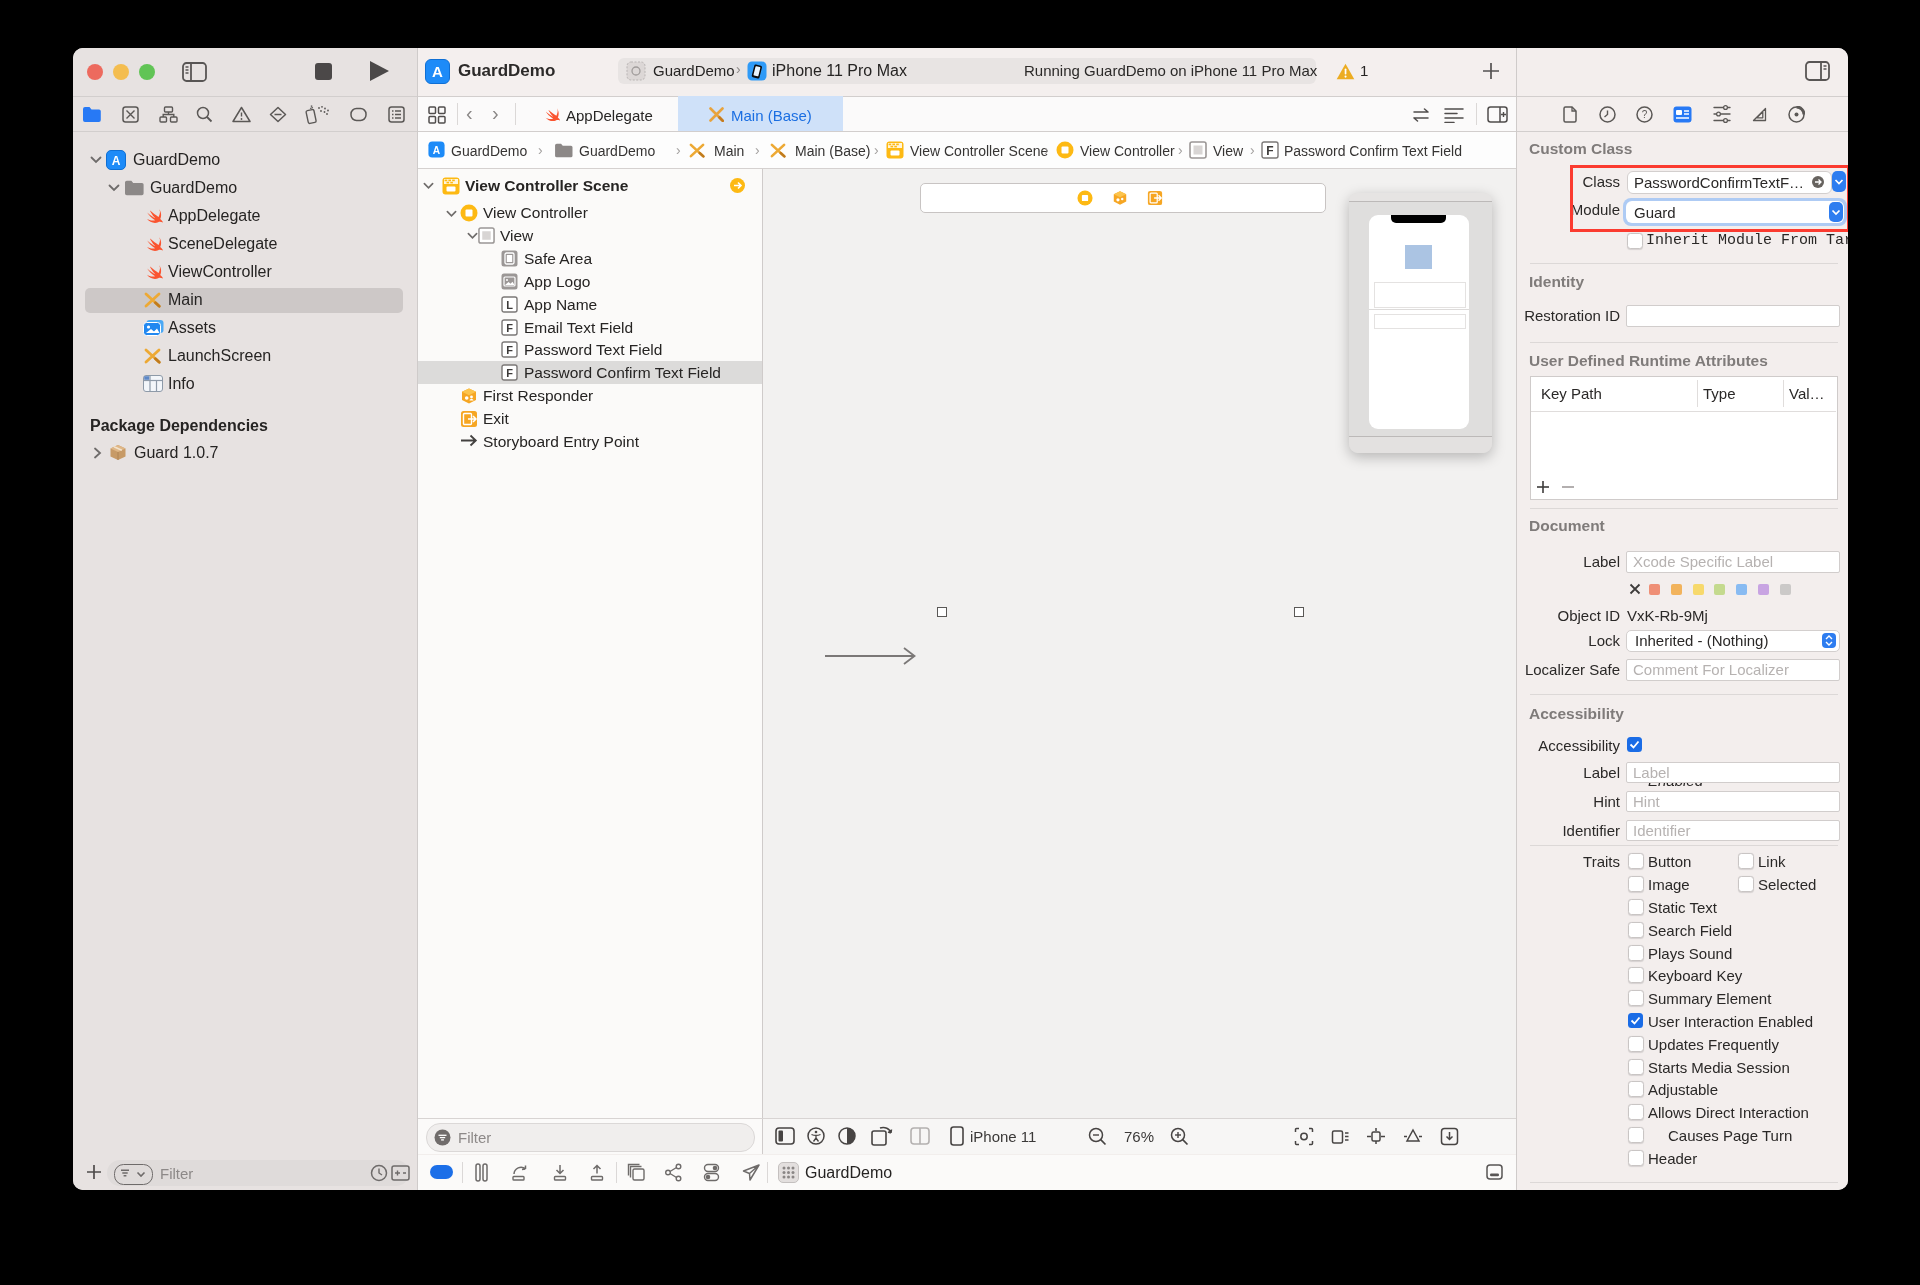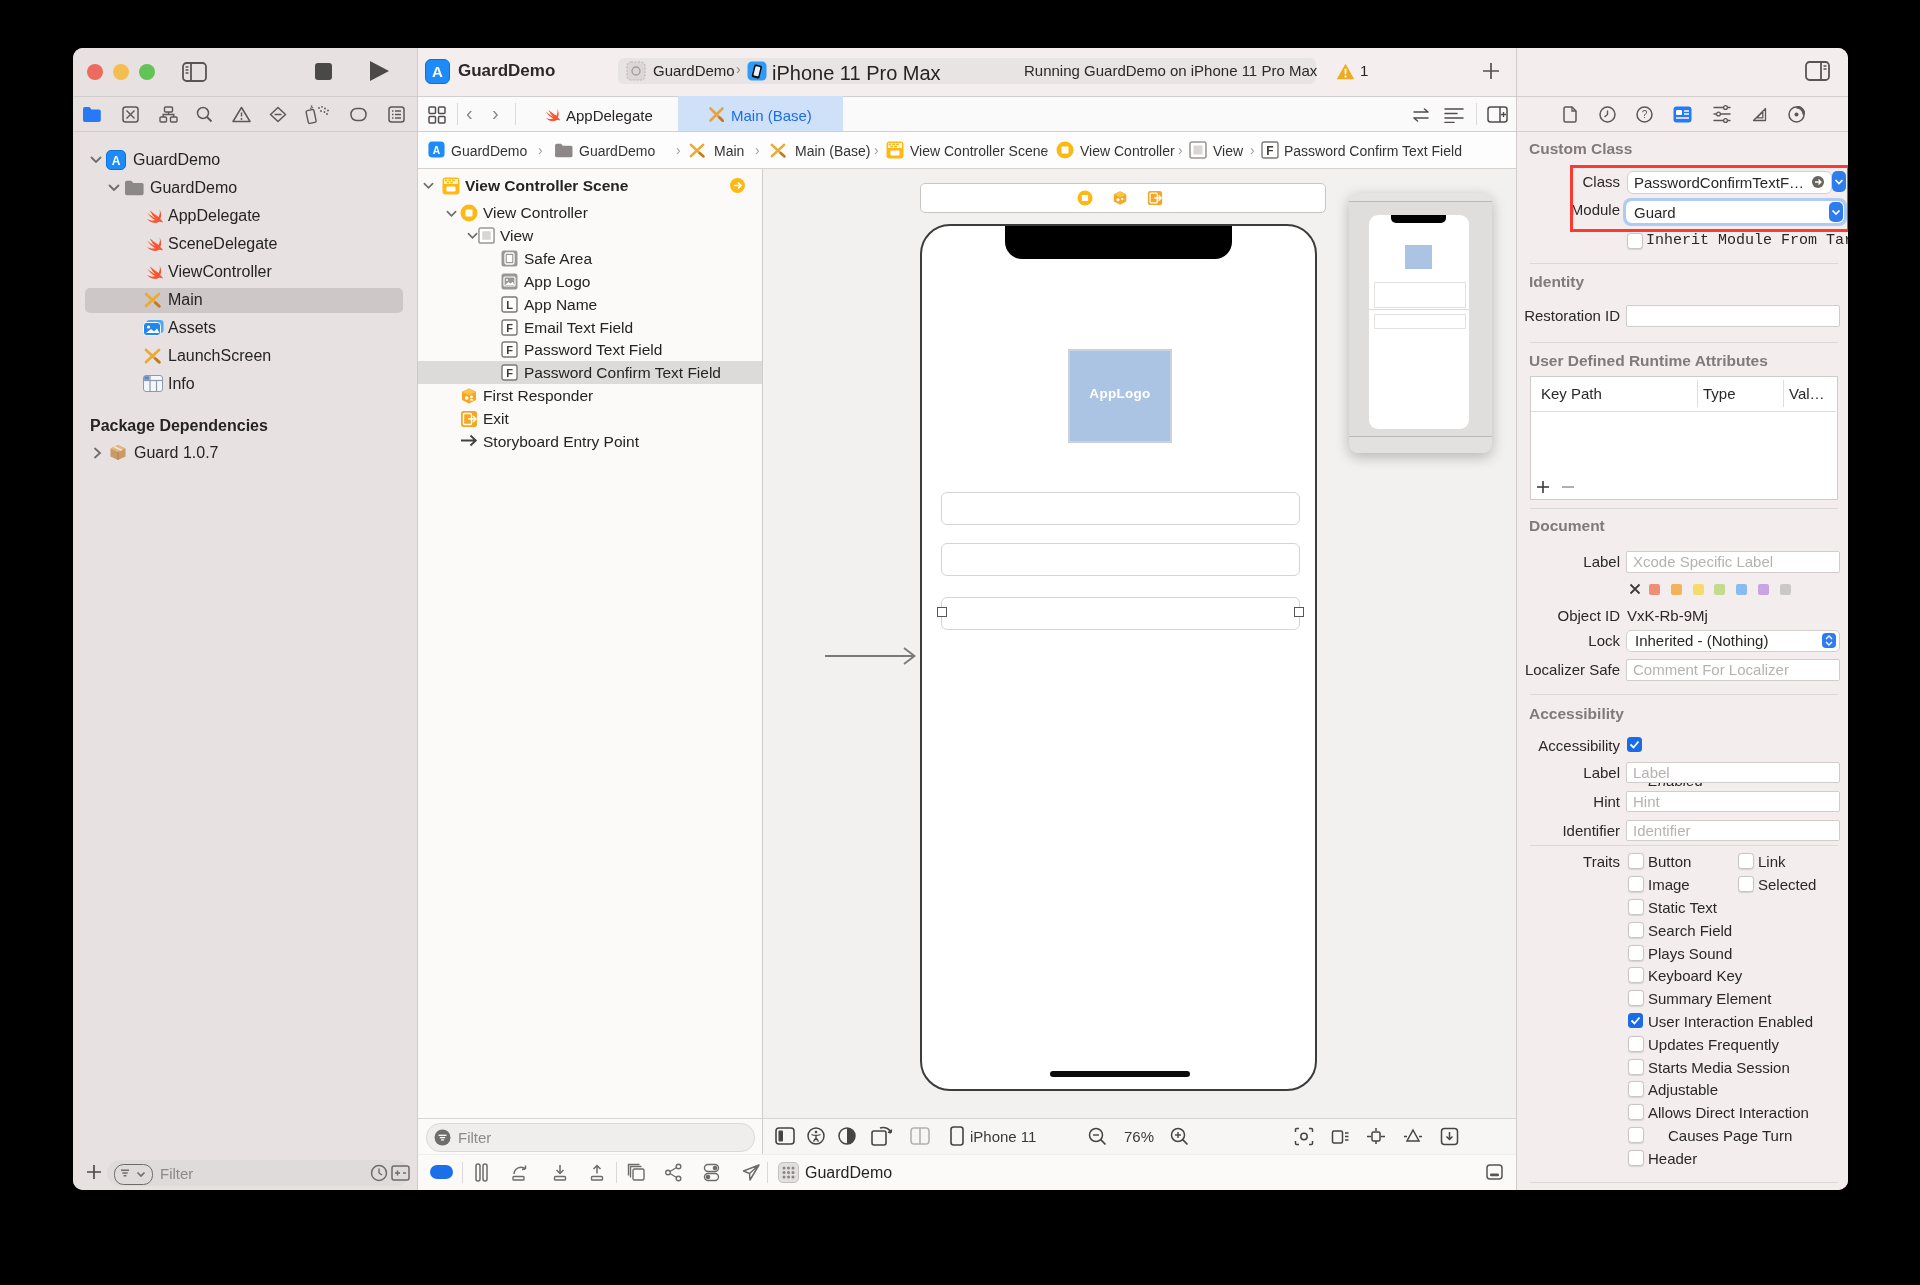--- a/index.html
+++ b/index.html
@@ -51,21 +51,21 @@
       <rect x="1" y="1" width="18" height="18" rx="4" fill="#dcd7d6" stroke="#b9b5b4" stroke-width="1" stroke-dasharray="2 1.5"></rect>
       <circle cx="10" cy="10" r="4" fill="none" stroke="#a09c9b" stroke-width="1.3"></circle>
     </svg>
   <div class="txt" style="left:580px;top:14px;font-size:15px;color:#262423;">GuardDemo</div>
   <div class="txt" style="left:663px;top:13px;font-size:14px;color:#8d8988;">›</div>
   <svg class="icon" style="left:674px;top:13px;" width="20" height="20" viewBox="0 0 20 20">
       <rect x="0.5" y="0.5" width="19" height="19" rx="4.5" fill="#2e9af7"></rect>
       <rect x="6" y="4" width="8" height="13" rx="1.5" fill="#0b0b0c" transform="rotate(14 10 10)"></rect>
       <rect x="7.5" y="5.5" width="5" height="9.5" rx="0.8" fill="#e8f4fd" transform="rotate(14 10 10)"></rect>
     </svg>
-  <div class="txt" style="left:699px;top:14px;font-size:20px;color:#262423;">iPhone 11 Pro Max</div>
+  <div class="txt" style="left:699px;top:14px;font-size:16px;color:#262423;">iPhone 11 Pro Max</div>
   <div class="txt" style="left:951px;top:14px;font-size:15px;color:#2b2928;">Running GuardDemo on iPhone 11 Pro Max</div>
 
   <svg class="icon" style="left:1263px;top:15px;" width="19" height="17" viewBox="0 0 19 17">
       <path d="M9.5 0.8 L18.3 16.2 L0.7 16.2 Z" fill="#ecac21"></path>
       <rect x="8.7" y="5.5" width="1.7" height="6" rx="0.8" fill="#fff"></rect>
       <circle cx="9.55" cy="13.6" r="1.05" fill="#fff"></circle>
     </svg>
   <div class="txt" style="left:1287px;top:14px;font-size:15px;color:#262423;">1</div>
 
   <svg class="icon" style="left:1409px;top:14px;" width="18" height="18" viewBox="0 0 18 18">
@@ -467,33 +467,20 @@
     <svg class="icon" style="left:384px;top:21px;" width="16" height="16" viewBox="0 0 18 18">
         <rect x="1" y="1" width="16" height="16" rx="2.5" fill="#f6a623"></rect>
         <rect x="3.5" y="3.5" width="8" height="11" rx="1" fill="none" stroke="#fff" stroke-width="1.4"></rect>
         <path d="M8 9 H16 M13 6 L16 9 L13 12" stroke="#fff" stroke-width="1.5" fill="none"></path>
       </svg>
 
     <svg class="icon" style="left:62px;top:477px;" width="92" height="20" viewBox="0 0 92 20">
         <path d="M0 10 H88 M79 2 L89.5 10 L79 18" fill="none" stroke="#7b7877" stroke-width="1.8"></path>
       </svg>
 
-    <div class="abs" style="left:157px;top:55px;width:393px;height:863px;background:#fff;border:2px solid #3d3c3c;border-radius:30px;overflow:hidden;">
-
-      <div class="abs" style="left:83px;top:0;width:227px;height:33px;background:#000;border-bottom-left-radius:17px;border-bottom-right-radius:17px;"></div>
-
-      <div class="abs" style="left:146px;top:123px;width:100px;height:90px;background:#abc4e3;border:2px solid #c9d2df;"></div>
-      <div class="txt" style="left:146px;top:160px;width:104px;text-align:center;font-size:13.5px;font-weight:bold;color:#fff;letter-spacing:0.3px;">AppLogo</div>
-
-      <div class="abs" style="left:19px;top:266px;width:357px;height:31px;border:1px solid #d6d4d3;border-radius:6px;background:#fff;"></div>
-      <div class="abs" style="left:19px;top:317px;width:357px;height:31px;border:1px solid #d6d4d3;border-radius:6px;background:#fff;"></div>
-      <div class="abs" style="left:19px;top:371px;width:357px;height:31px;border:1px solid #d6d4d3;border-radius:6px;background:#fff;"></div>
-
-      <div class="abs" style="left:128px;top:845px;width:140px;height:6px;background:#0a0a0a;border-radius:3px;"></div>
-    </div>
 
     <div class="abs" style="left:174px;top:438px;width:8px;height:8px;background:#fff;border:1.5px solid #5a5856;"></div>
     <div class="abs" style="left:531px;top:438px;width:8px;height:8px;background:#fff;border:1.5px solid #5a5856;"></div>
 
     <div class="abs" style="left:586px;top:24px;width:143px;height:260px;background:#dfdedd;border-radius:9px;box-shadow:0 4px 14px rgba(0,0,0,0.25);"></div>
     <div class="abs" style="left:586px;top:24px;width:143px;height:8px;background:#e6e4e3;border-radius:9px 9px 0 0;"></div>
     <div class="hdiv" style="left:586px;top:32px;width:143px;background:#bcb9b8;"></div>
     <div class="hdiv" style="left:586px;top:267px;width:143px;background:#bcb9b8;"></div>
     <div class="abs" style="left:586px;top:268px;width:143px;height:16px;background:#e3e1e0;border-radius:0 0 9px 9px;"></div>
     <div class="abs" style="left:606px;top:46px;width:100px;height:214px;background:#fff;border-radius:9px;"></div>

